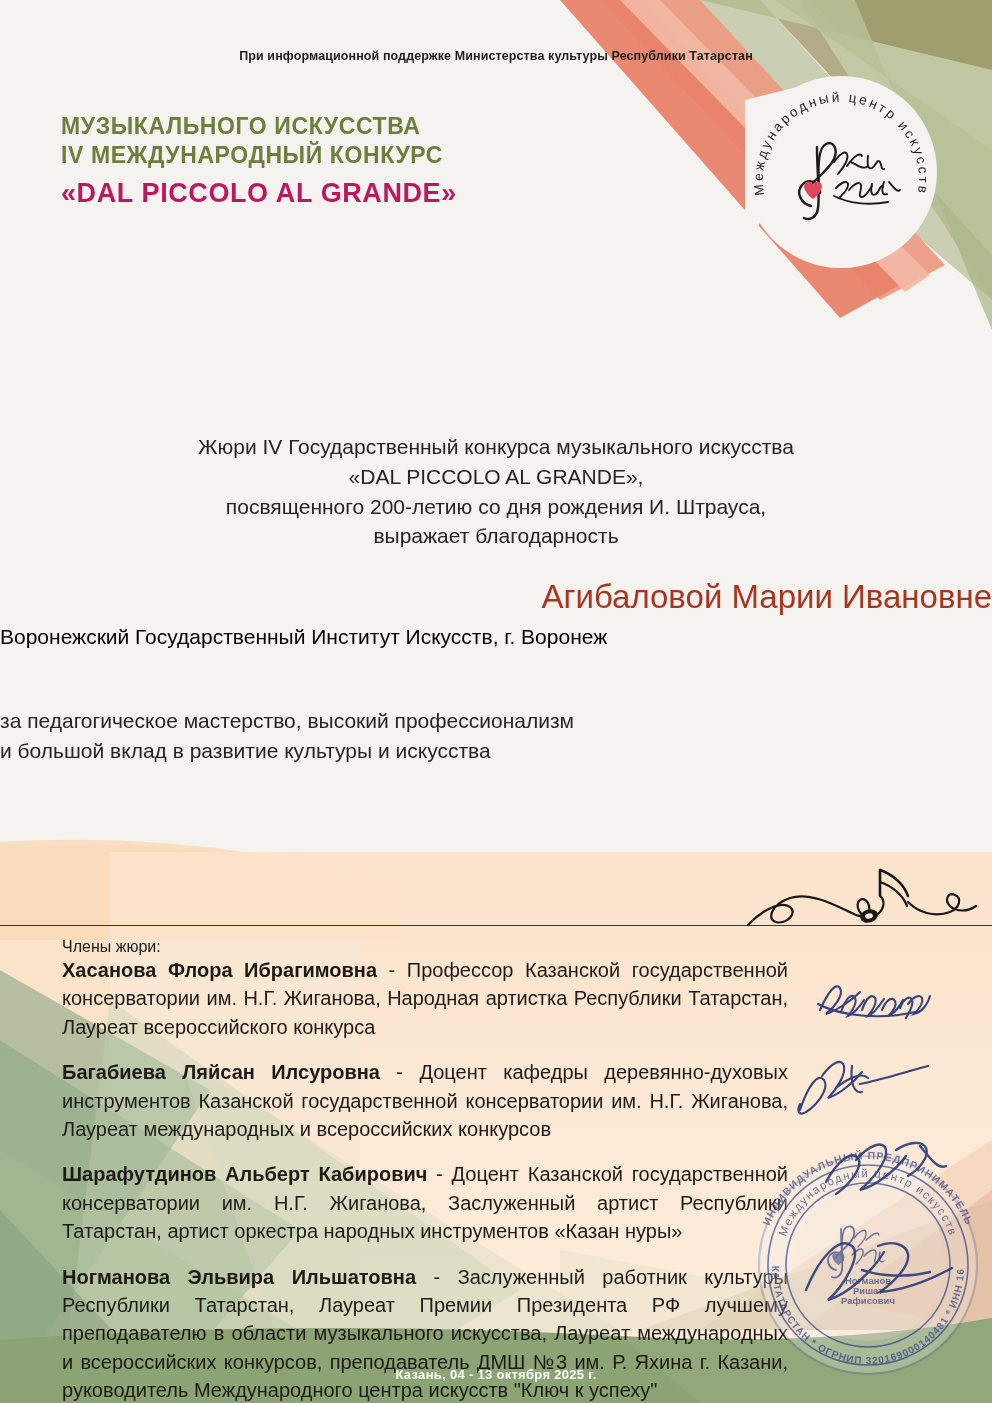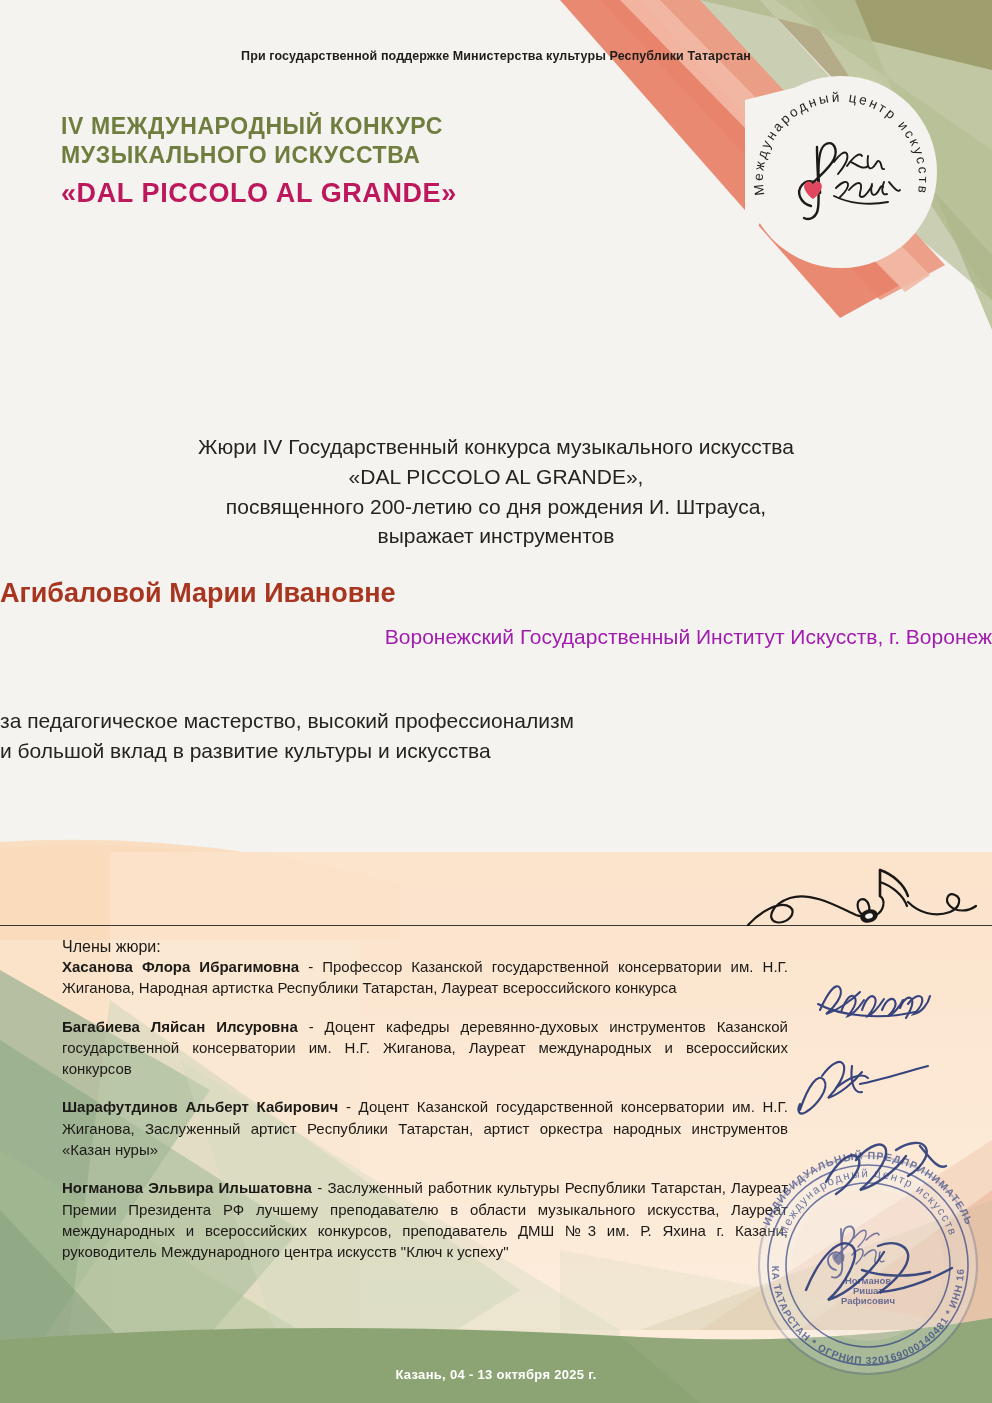--- a/index.html
+++ b/index.html
@@ -84,31 +84,31 @@
     top: 432px; left: 0; right: 0;
     text-align: center;
     font-size: 21px;
     color: #26241f;
     line-height: 1.42;
   }
 
   .recipient {
     position: absolute;
     top: 578px; left: 0; right: 0;
+    text-align: right;
+    font-size: 33px;
+    font-weight: normal;
+    color: #a8351f;
+  }
+  .recipient-org {
+    position: absolute;
+    top: 625px; left: 0; right: 0;
     text-align: left;
-    font-size: 27px;
-    font-weight: bold;
-    color: #a8351f;
-  }
-  .recipient-org {
-    position: absolute;
-    top: 625px; left: 0; right: 0;
-    text-align: right;
     font-size: 21px;
-    color: #a21caf;
+    color: #000000;
   }
 
   .merit {
     position: absolute;
     top: 706px; left: 0; right: 0;
     text-align: left;
     font-size: 21px;
     color: #26241f;
     line-height: 1.45;
   }
@@ -122,21 +122,21 @@
   }
 
   
   .jury-wrap { position: absolute; top: 938px; left: 62px; width: 726px; z-index: 6; }
   .jury-heading {
     font-size: 16px;
     font-weight: normal;
     color: #1c1a17;
   }
   .jury-item {
-    font-size: 15px;
+    font-size: 20px;
     color: #1c1a17;
     line-height: 1.42;
     text-align: justify;
     margin-bottom: 17px;
   }
   .jury-item b { font-weight: bold; }
 
   .footer-date {
     position: absolute;
     top: 1367px; left: 0; right: 0;
@@ -245,35 +245,35 @@
       <path d="M124,100 C122,108 124,113 128,110 C132,107 132,100 135,103"></path>
       <path d="M136,98 C133,106 134,112 139,110"></path>
       <path d="M141,98 C146,104 150,109 152,106"></path>
       <path d="M86,112 C100,119 120,122 140,118"></path>
     </g>
   </svg>
 
   <div class="content">
 
     <div class="support-text">
-      <div>При государственной поддержке Министерства культуры Республики Татарстан</div>
+      <div>При информационной поддержке Министерства культуры Республики Татарстан</div>
     </div>
 
     <div class="comp-title">
+      <div>МУЗЫКАЛЬНОГО ИСКУССТВА</div>
       <div>IV МЕЖДУНАРОДНЫЙ КОНКУРС</div>
-      <div>МУЗЫКАЛЬНОГО ИСКУССТВА</div>
     </div>
     <div class="comp-name">«DAL PICCOLO AL GRANDE»</div>
 
 
     <div class="body-text">
       <div>Жюри IV Государственный конкурса музыкального искусства</div>
       <div>«DAL PICCOLO AL GRANDE»,</div>
       <div>посвященного 200-летию со дня рождения И. Штрауса,</div>
-      <div>выражает инструментов</div>
+      <div>выражает благодарность</div>
     </div>
 
     <div class="recipient">Агибаловой Марии Ивановне</div>
     <div class="recipient-org">Воронежский Государственный Институт Искусств, г. Воронеж</div>
 
     <div class="merit">
       <div>за педагогическое мастерство, высокий профессионализм</div>
       <div>и большой вклад в развитие культуры и искусства</div>
     </div>
 

